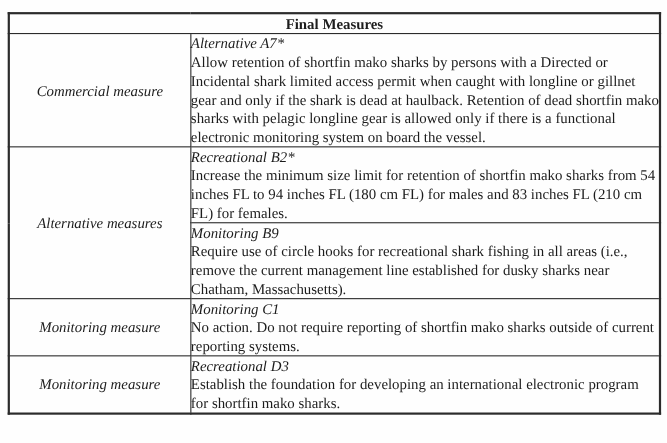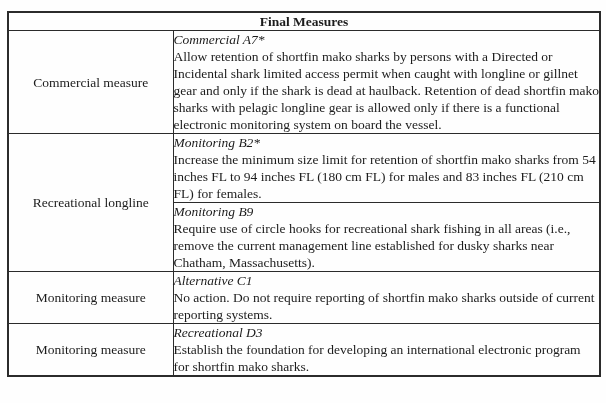--- a/index.html
+++ b/index.html
@@ -37,20 +37,21 @@
     text-align: center;
     font-weight: bold;
     font-size: 14px;
     line-height: 18px;
     padding: 1px 2px;
   }
   td.measure-cell {
     text-align: center;
     vertical-align: middle;
     padding: 2px 6px;
+    font-style: italic;
   }
   td.alt-cell {
     vertical-align: top;
     padding: 0 6px 1px 8px;
   }
   .alt-label {
     font-style: italic;
   }
   .alt-text {
     font-style: normal;
@@ -66,44 +67,44 @@
       <col class="c-alt">
     </colgroup>
     <tbody>
       <tr>
         <td colspan="2" class="title-cell">Final Measures</td>
       </tr>
 
       <tr>
         <td class="measure-cell">Commercial measure</td>
         <td class="alt-cell">
-          <div class="alt-label">Commercial A7*</div>
+          <div class="alt-label">Alternative A7*</div>
           <div class="alt-text">Allow retention of shortfin mako sharks by persons with a Directed or Incidental shark limited access permit when caught with longline or gillnet gear and only if the shark is dead at haulback. Retention of dead shortfin mako sharks with pelagic longline gear is allowed only if there is a functional electronic monitoring system on board the vessel.</div>
         </td>
       </tr>
 
       <tr>
-        <td class="measure-cell" rowspan="2">Recreational longline</td>
+        <td class="measure-cell" rowspan="2">Alternative measures</td>
         <td class="alt-cell">
-          <div class="alt-label">Monitoring B2*</div>
+          <div class="alt-label">Recreational B2*</div>
           <div class="alt-text">Increase the minimum size limit for retention of shortfin mako sharks from 54 inches FL to 94 inches FL (180 cm FL) for males and 83 inches FL (210 cm FL) for females.</div>
         </td>
       </tr>
 
       <tr>
         <td class="alt-cell">
           <div class="alt-label">Monitoring B9</div>
           <div class="alt-text">Require use of circle hooks for recreational shark fishing in all areas (i.e., remove the current management line established for dusky sharks near Chatham, Massachusetts).</div>
         </td>
       </tr>
 
       <tr>
         <td class="measure-cell">Monitoring measure</td>
         <td class="alt-cell">
-          <div class="alt-label">Alternative C1</div>
+          <div class="alt-label">Monitoring C1</div>
           <div class="alt-text">No action. Do not require reporting of shortfin mako sharks outside of current reporting systems.</div>
         </td>
       </tr>
 
       <tr>
         <td class="measure-cell">Monitoring measure</td>
         <td class="alt-cell">
           <div class="alt-label">Recreational D3</div>
           <div class="alt-text">Establish the foundation for developing an international electronic program for shortfin mako sharks.</div>
         </td>

